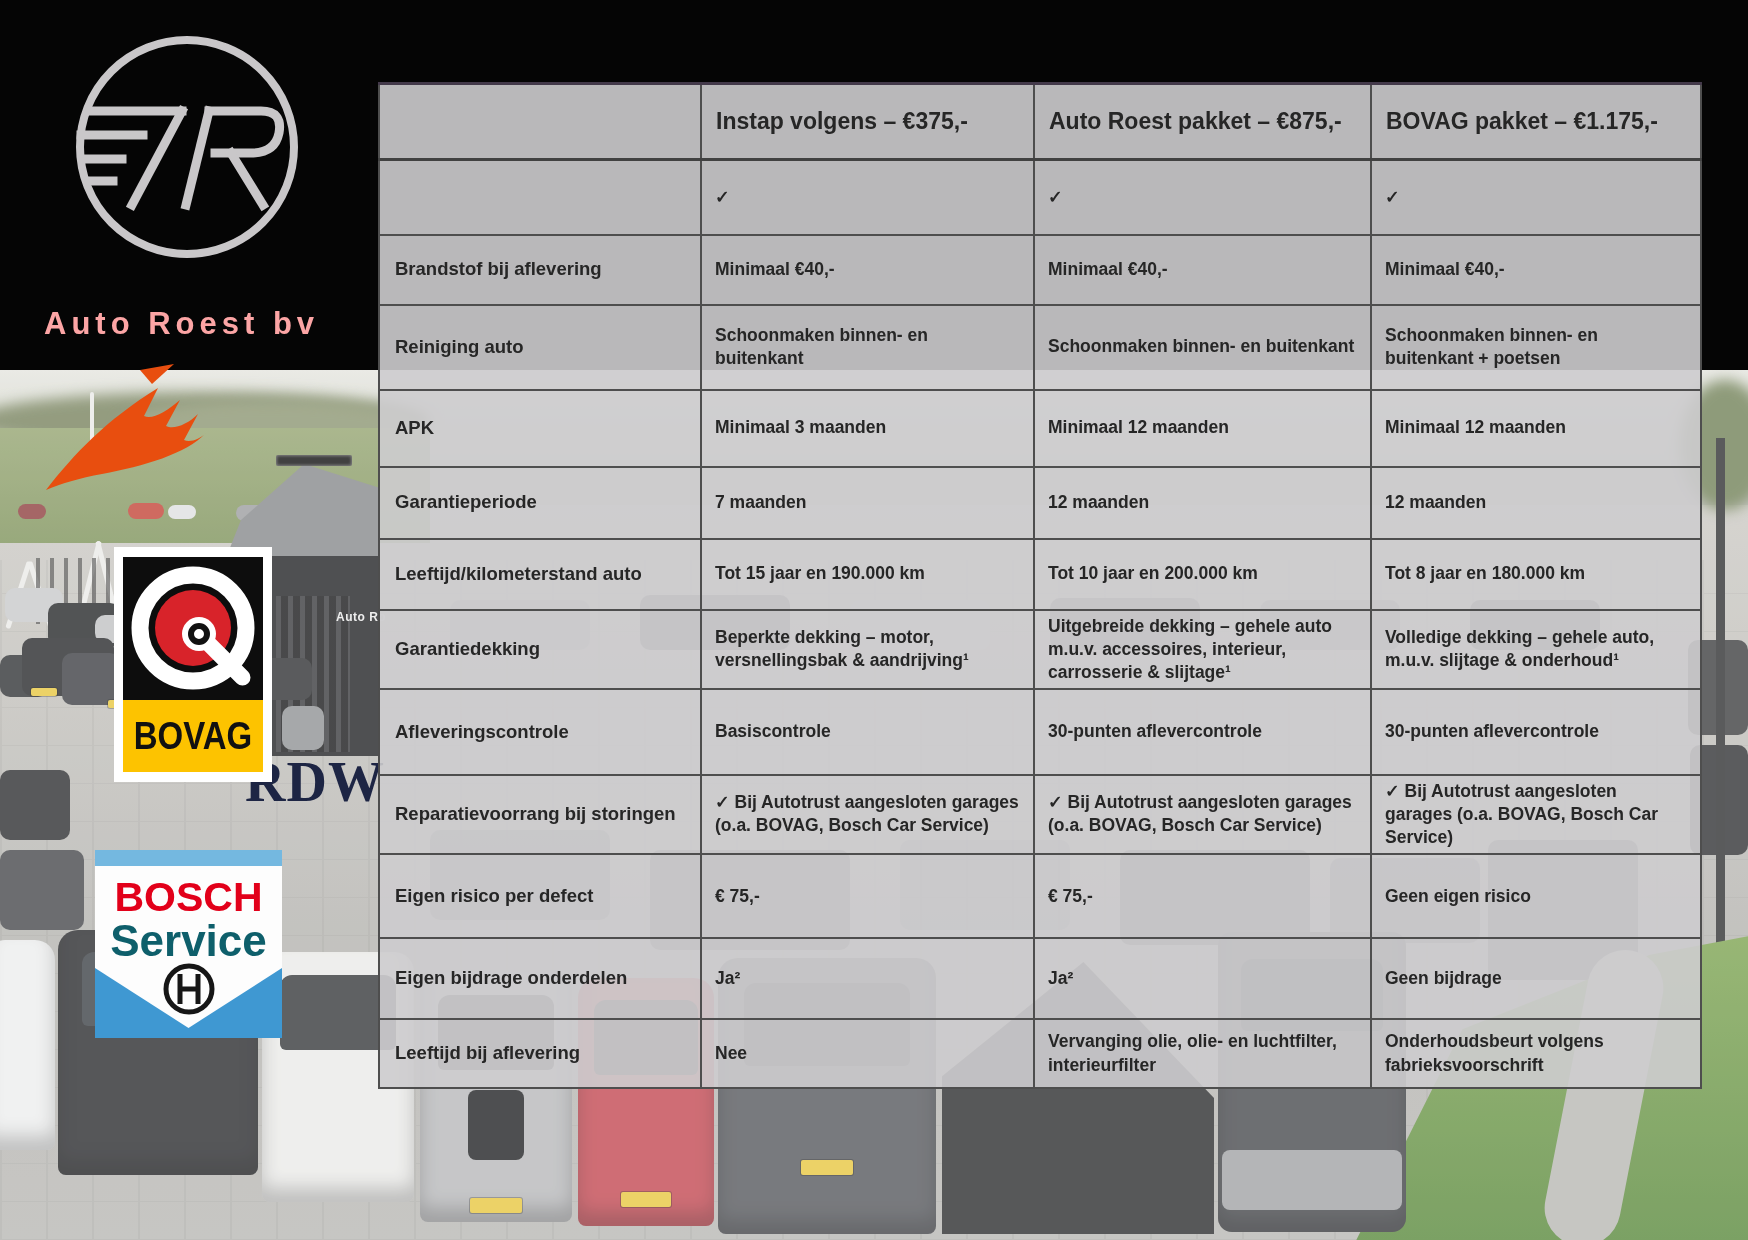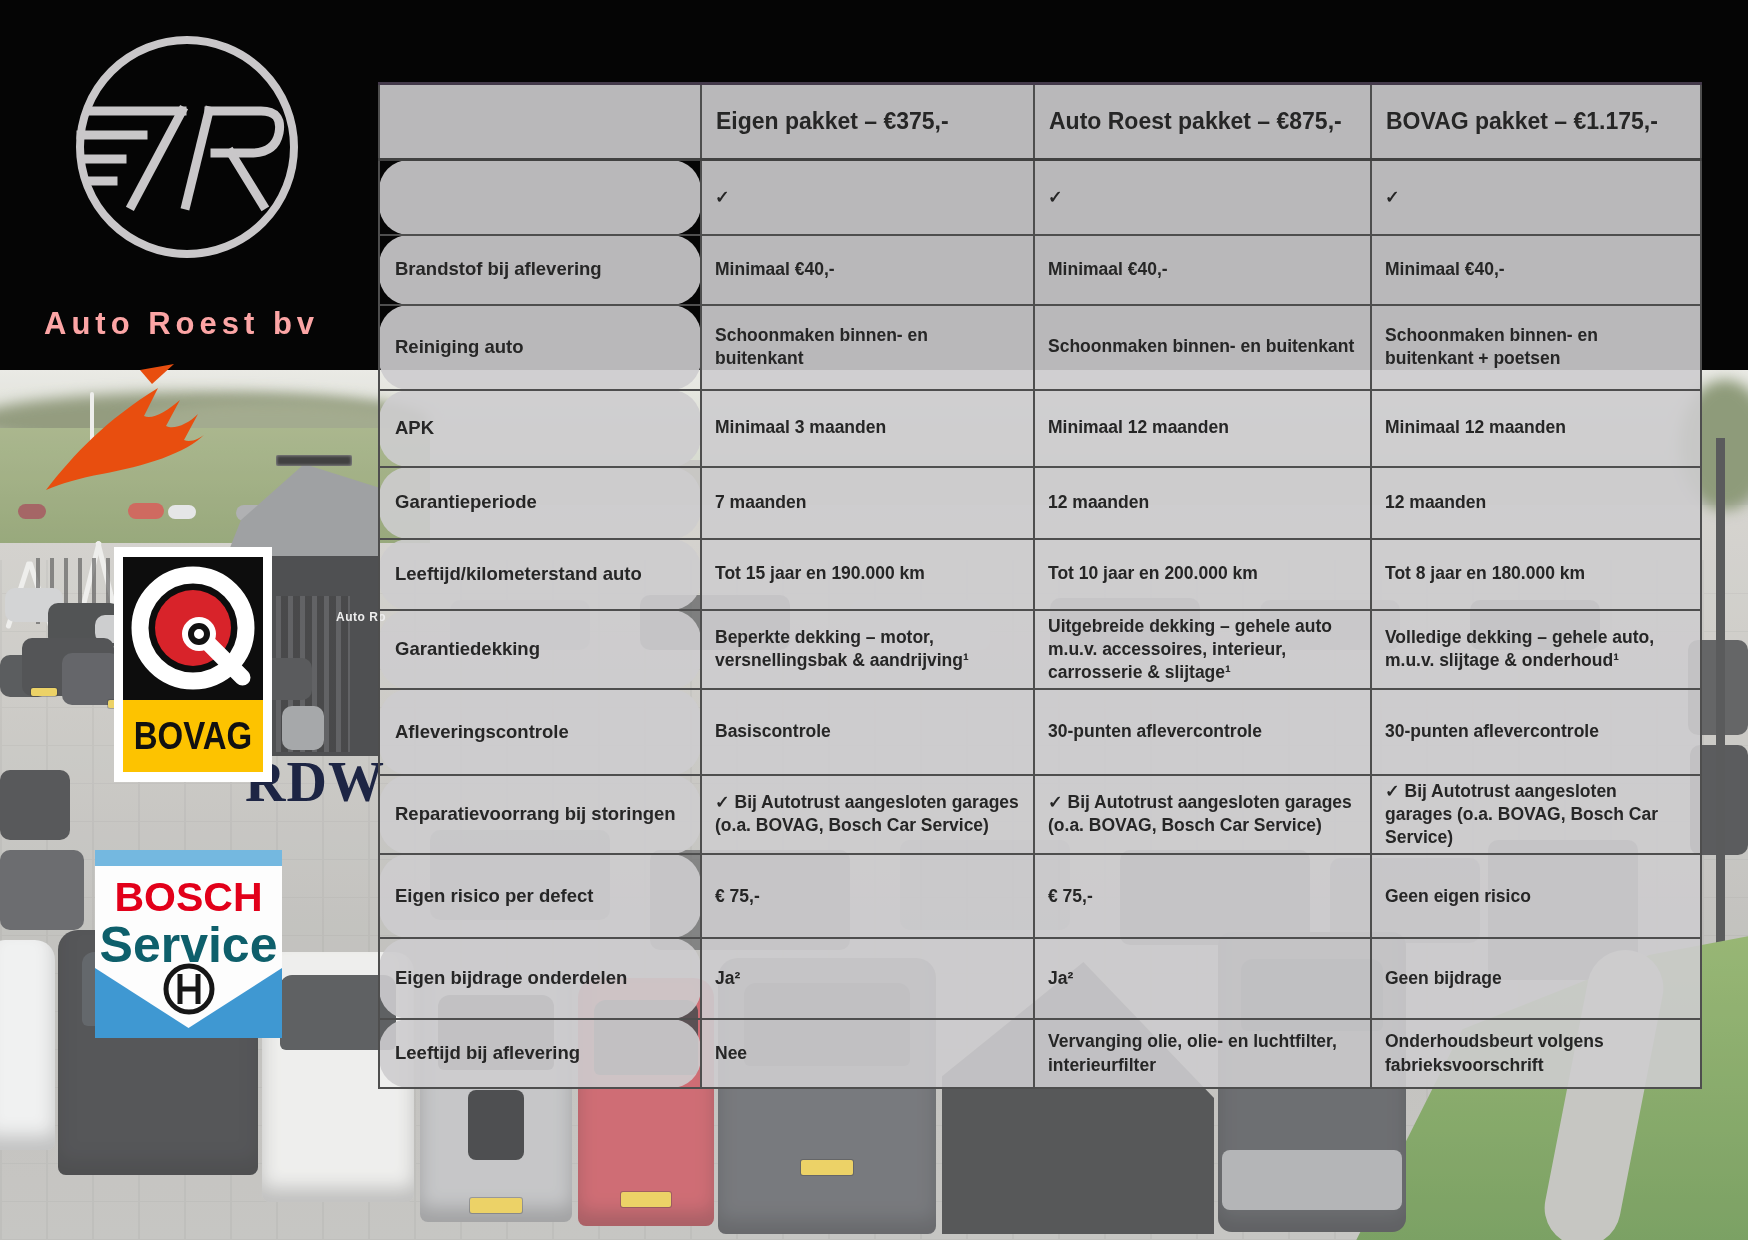--- a/index.html
+++ b/index.html
@@ -64,35 +64,35 @@
   .bovag-band{position:absolute;left:9px;top:153px;width:140px;height:72px;background:#fdc300;
     display:flex;align-items:center;justify-content:center;}
   .bovag-word{color:#111;font-size:33px;font-weight:800;letter-spacing:0px;transform:scaleY(1.15);}
 
   
   .bosch{position:absolute;left:95px;top:850px;width:187px;height:188px;background:#fdfdfd;}
   .bosch-topbar{position:absolute;left:0;top:0;width:187px;height:16px;background:#74b8e0;}
   .bosch-word{position:absolute;left:0;top:24px;width:187px;text-align:center;color:#e2001a;
     font-size:41px;font-weight:800;letter-spacing:0;}
   .bosch-service{position:absolute;left:0;top:66px;width:187px;text-align:center;color:#0e5f6b;
-    font-size:50px;font-weight:800;}
+    font-size:44px;font-weight:800;}
   .bosch-blue{position:absolute;left:0;top:118px;width:187px;height:70px;background:#3f98d2;}
   .bosch-tri{position:absolute;left:0;top:0;width:187px;height:60px;background:#fdfdfd;
     clip-path:polygon(0 0,100% 0,50% 100%);}
   .bosch-sym{position:absolute;left:65px;top:-8px;}
 
   
   .pkg-wrap{position:absolute;left:378px;top:82px;}
   table.pkg{border-collapse:collapse;table-layout:fixed;width:1322px;
     border-top:3px solid #43394a;border-bottom:2px solid #3e3e3e;}
   .pkg th,.pkg td{background:rgba(205,204,206,.9);border:2px solid #4e4e4e;
     vertical-align:middle;color:#262626;text-align:left;word-wrap:break-word;}
   .pkg th{font-size:23px;font-weight:700;padding:0 14px;}
   .pkg td{font-size:17.5px;font-weight:700;line-height:1.32;padding:4px 13px;}
-  .pkg td.lbl{font-size:18.5px;padding-left:15px;border-radius:30px;}
+  .pkg td.lbl{font-size:18.5px;padding-left:15px;}
   .pkg thead tr{height:76px;}
   .pkg tbody tr:nth-child(1){height:75px}.pkg tbody tr:nth-child(2){height:70px}
   .pkg tbody tr:nth-child(3){height:85px}.pkg tbody tr:nth-child(4){height:77px}
   .pkg tbody tr:nth-child(5){height:72px}.pkg tbody tr:nth-child(6){height:71px}
   .pkg tbody tr:nth-child(7){height:79px}.pkg tbody tr:nth-child(8){height:86px}
   .pkg tbody tr:nth-child(9){height:75px}.pkg tbody tr:nth-child(10){height:84px}
   .pkg tbody tr:nth-child(11){height:81px}.pkg tbody tr:nth-child(12){height:69px}
   .pkg tbody tr:nth-child(13){height:68px}
   .pkg thead th{border-bottom:3px solid #414141;}
 </style>
@@ -246,21 +246,21 @@
     <table class="pkg">
       <colgroup>
         <col style="width:322px">
           <col style="width:333px">
           <col style="width:337px">
           <col style="width:330px">
       </colgroup>
       <thead>
         <tr>
           <th class="lbl"></th>
-          <th>Eigen pakket – €375,-</th>
+          <th>Instap volgens – €375,-</th>
           <th>Auto Roest pakket – €875,-</th>
           <th>BOVAG pakket – €1.175,-</th>
         </tr>
       </thead>
       <tbody id="pkg-body">
           <tr>
             <td class="lbl"></td>
             <td>✓</td>
             <td>✓</td>
             <td>✓</td>

